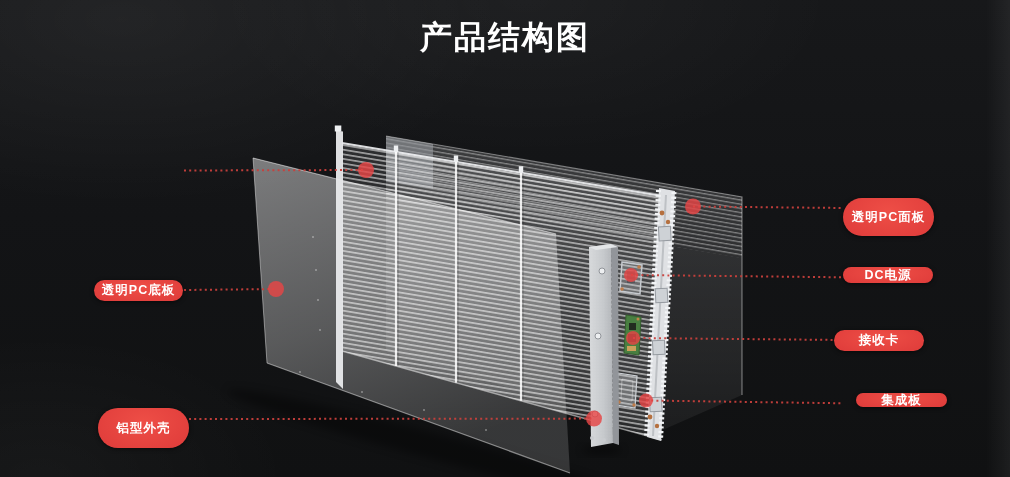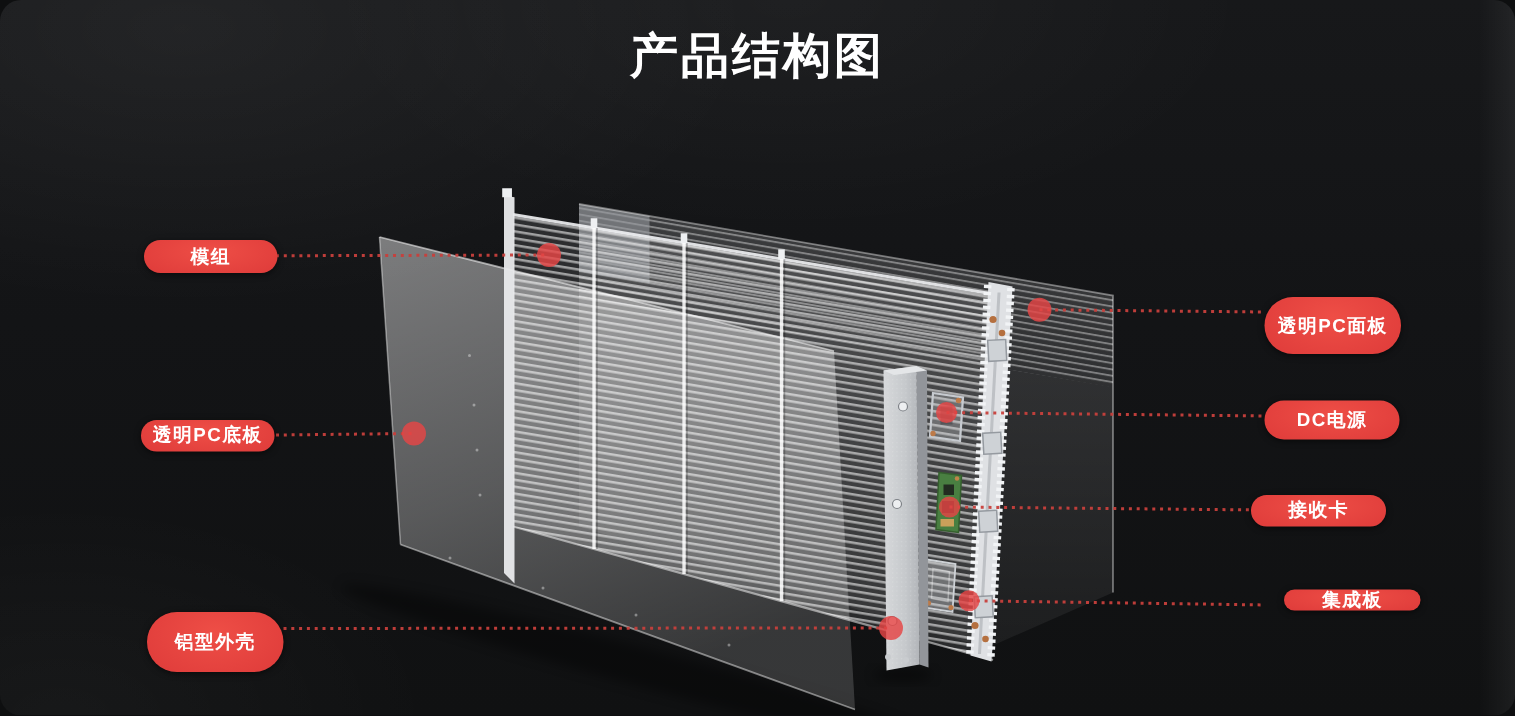--- a/index.html
+++ b/index.html
@@ -4,40 +4,39 @@
 <style>
   html,body{margin:0;padding:0;background:#0e0f10;}
   .stage{
     position:relative;width:1010px;height:477px;overflow:hidden;
     background:
       radial-gradient(620px 300px at 12% 4%, rgba(255,255,255,0.055), rgba(255,255,255,0) 62%),
       radial-gradient(520px 260px at 52% 0%, rgba(255,255,255,0.035), rgba(255,255,255,0) 60%),
       radial-gradient(420px 240px at 4% 100%, rgba(255,255,255,0.03), rgba(255,255,255,0) 60%),
       linear-gradient(180deg,#17181a 0%,#131416 45%,#101112 100%);
     font-family:"Liberation Sans","DejaVu Sans",sans-serif;
-    border-radius:14px;
   }
   .edge-light{position:absolute;right:0;top:0;width:24px;height:100%;pointer-events:none;
     background:linear-gradient(90deg,rgba(255,255,255,0),rgba(255,255,255,0.055));}
   .scene{position:absolute;left:0;top:0;width:1010px;height:477px;}
   .hdr{position:absolute;top:20px;left:0;width:100%;text-align:center;color:#ffffff;}
   .hdr .title{margin:0;font-size:32px;font-weight:bold;letter-spacing:2px;line-height:1.1;}
   .hdr .sub{margin-top:9px;font-size:13.5px;font-weight:400;letter-spacing:4.5px;color:#e4e4e4;}
   .pill{
     position:absolute;display:flex;align-items:center;justify-content:center;
     border-radius:999px;color:#ffffff;font-size:12.5px;font-weight:bold;letter-spacing:1px;
     background:radial-gradient(110% 160% at 50% 35%, #ee4e46 0%, #e03d3b 55%, #ba2e2e 100%);
     box-shadow:0 1px 4px rgba(0,0,0,0.55);
     white-space:nowrap;
   }
   .pill-module{left:96px;top:160px;width:89px;height:22px;}
   .pill-pc-backplate{left:94px;top:280px;width:89px;height:21px;}
   .pill-aluminum-shell{left:98px;top:408px;width:91px;height:40px;}
   .pill-pc-front-panel{left:843px;top:198px;width:91px;height:38px;}
-  .pill-dc-power{left:843px;top:267px;width:90px;height:26px;}
+  .pill-dc-power{left:843px;top:267px;width:90px;height:16px;}
   .pill-receiving-card{left:834px;top:330px;width:90px;height:21px;}
   .pill-integrated-board{left:856px;top:393px;width:91px;height:14px;}
 </style>
 </head>
 <body>
 
 <div class="stage">
 
   <svg class="scene" viewBox="0 0 1010 477" aria-hidden="true">
     <defs>
@@ -205,23 +204,20 @@
       <circle cx="631" cy="275" r="7"></circle>
       <circle cx="633" cy="338" r="7"></circle>
       <circle cx="646" cy="400.5" r="7"></circle>
     </g>
   </svg>
 
   <div class="hdr">
     <h1 class="title">产品结构图</h1>
   </div>
 
-  <div class="pill pill-module">
-    <span>模组</span>
-  </div>
   <div class="pill pill-pc-backplate">
     <span>透明PC底板</span>
   </div>
   <div class="pill pill-aluminum-shell">
     <span>铝型外壳</span>
   </div>
   <div class="pill pill-pc-front-panel">
     <span>透明PC面板</span>
   </div>
   <div class="pill pill-dc-power">

